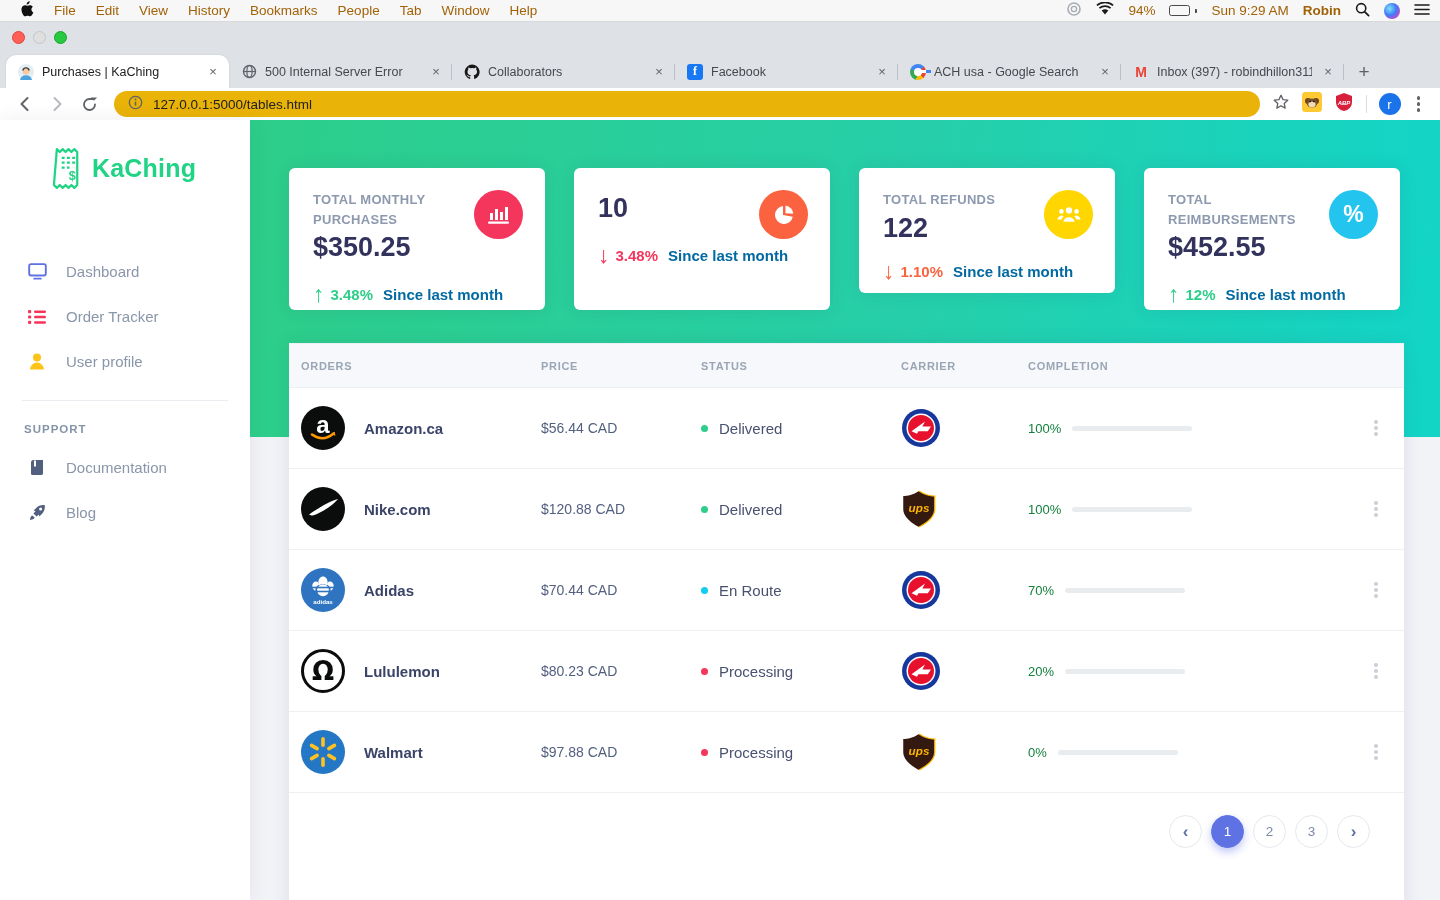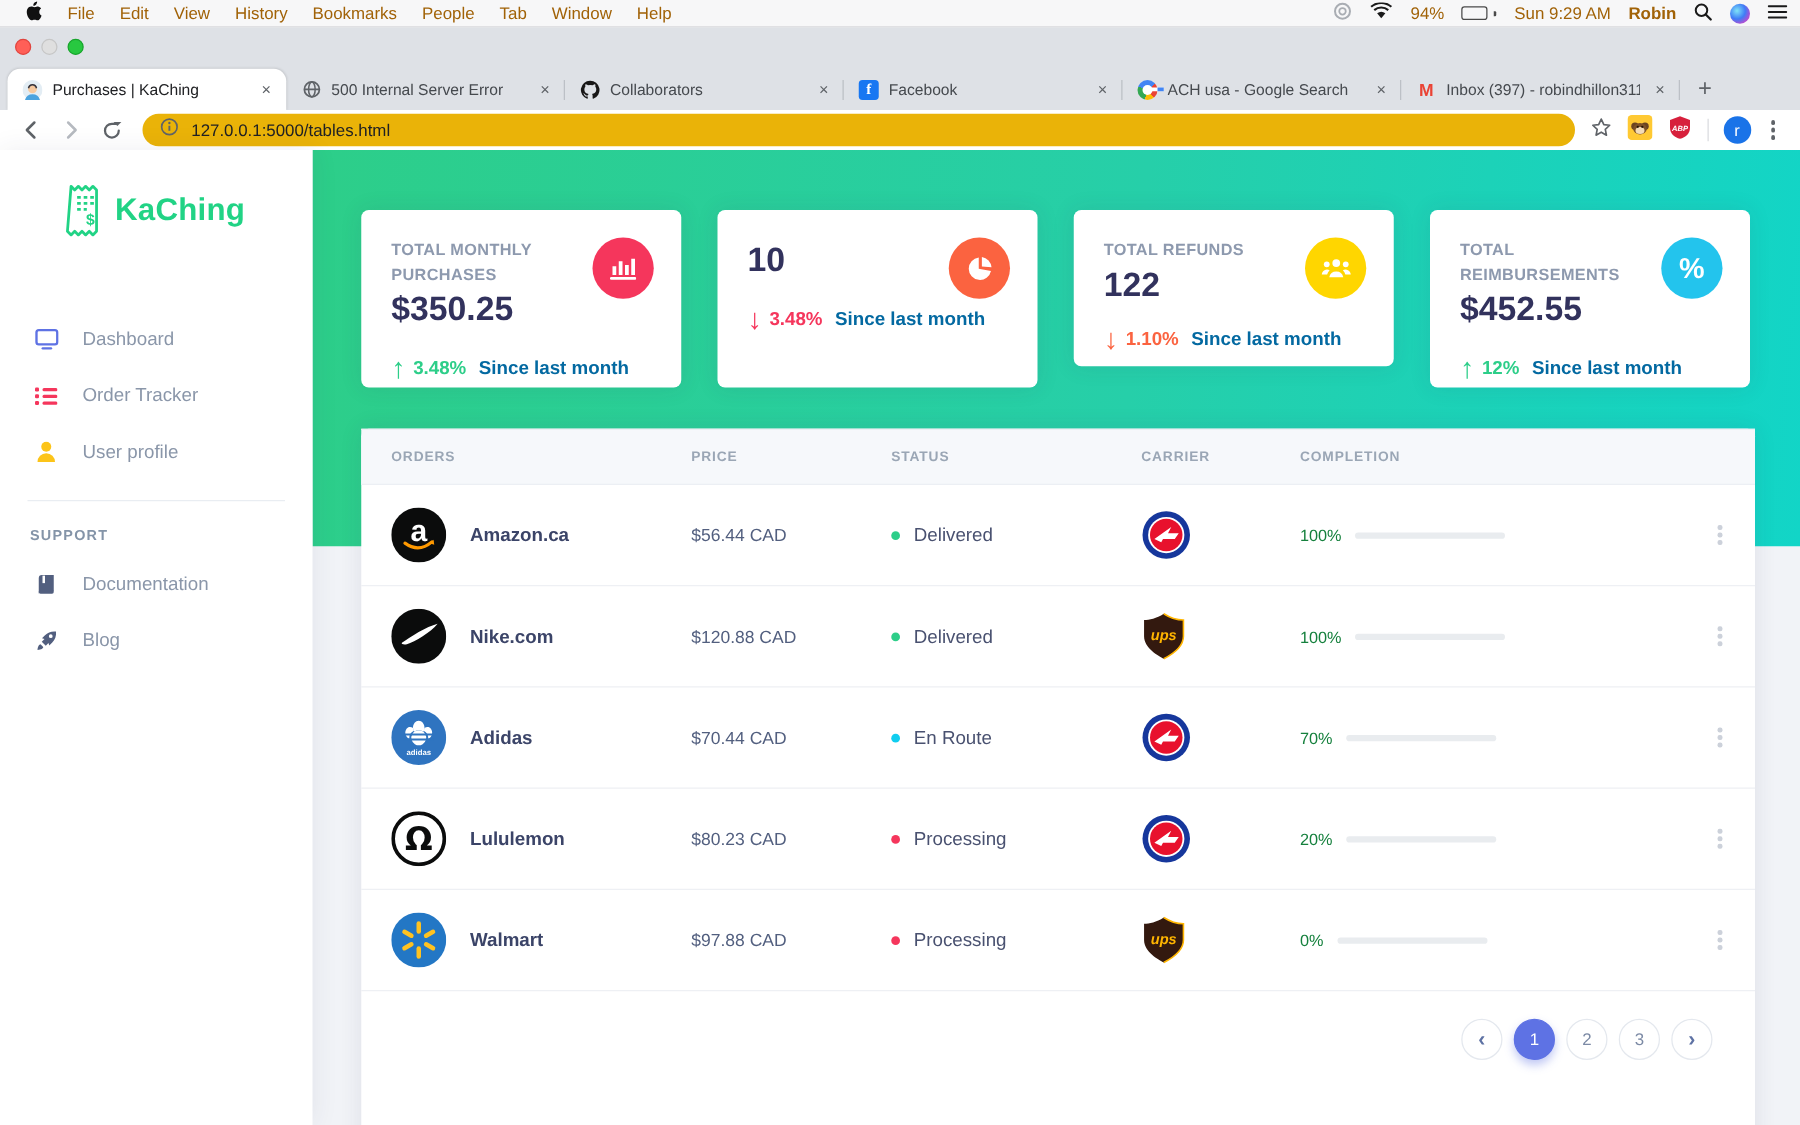--- a/index.html
+++ b/index.html
@@ -88,21 +88,21 @@
   .stat-delta{display:flex;align-items:center;gap:6px;margin-top:20px;font-size:15px;}
   .delta-val{font-weight:bold;}
   .delta-caption{color:#0369a1;margin-left:4px;font-weight:bold;}
   .pct-glyph{font-size:23px;font-weight:bold;line-height:1;}
 
   
   .table-card{position:absolute;left:39px;top:223px;width:1115px;height:580px;background:#fff;
     border-radius:6px 6px 0 0;box-shadow:0 0 18px rgba(50,50,93,.1);}
   .tc-header{height:62px;display:flex;align-items:center;padding-left:24px;}
   .tc-title{font-size:17px;font-weight:bold;color:#32325d;}
-  .tgrid{display:grid;grid-template-columns:240px 160px 200px 127px 1fr 56px;align-items:center;padding-left:24px;}
+  .tgrid{display:grid;grid-template-columns:240px 160px 200px 127px 1fr 56px;align-items:center;padding-left:12px;}
   .thead{height:45px;background:#f6f8fb;border-top:1px solid #eceff4;border-bottom:1px solid #eceff4;}
   .th{font-size:11px;font-weight:bold;letter-spacing:.7px;color:#9aa6b5;}
   .trow{height:81px;border-bottom:1px solid #eef0f4;}
   .orders-cell{display:flex;align-items:center;gap:19px;}
   .brand-logo{width:44px;height:44px;flex:0 0 44px;}
   .row-name{font-size:15px;font-weight:bold;color:#3b4468;}
   .row-price{font-size:14px;color:#525f7f;}
   .status-cell{display:flex;align-items:center;gap:11px;font-size:15px;color:#495170;}
   .dot{width:7px;height:7px;border-radius:50%;}
   .carrier-cell{display:flex;align-items:center;}

